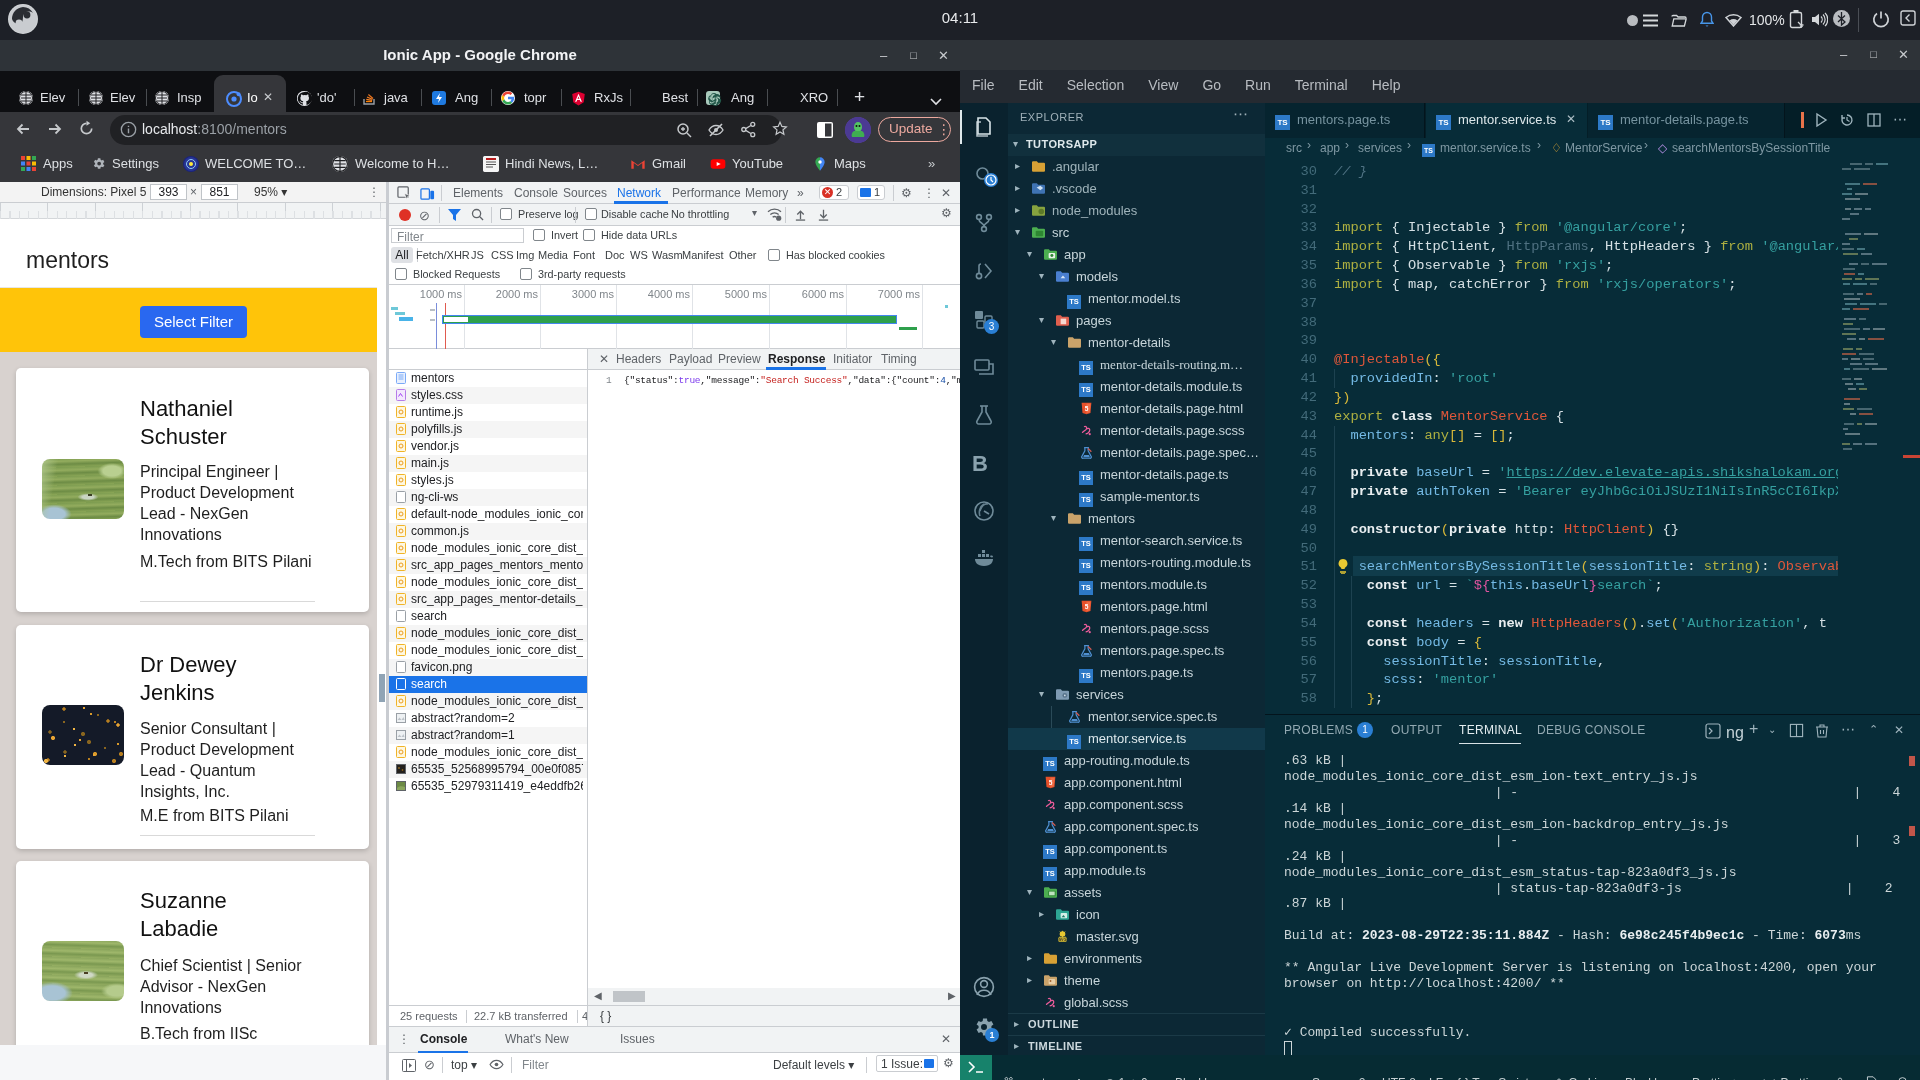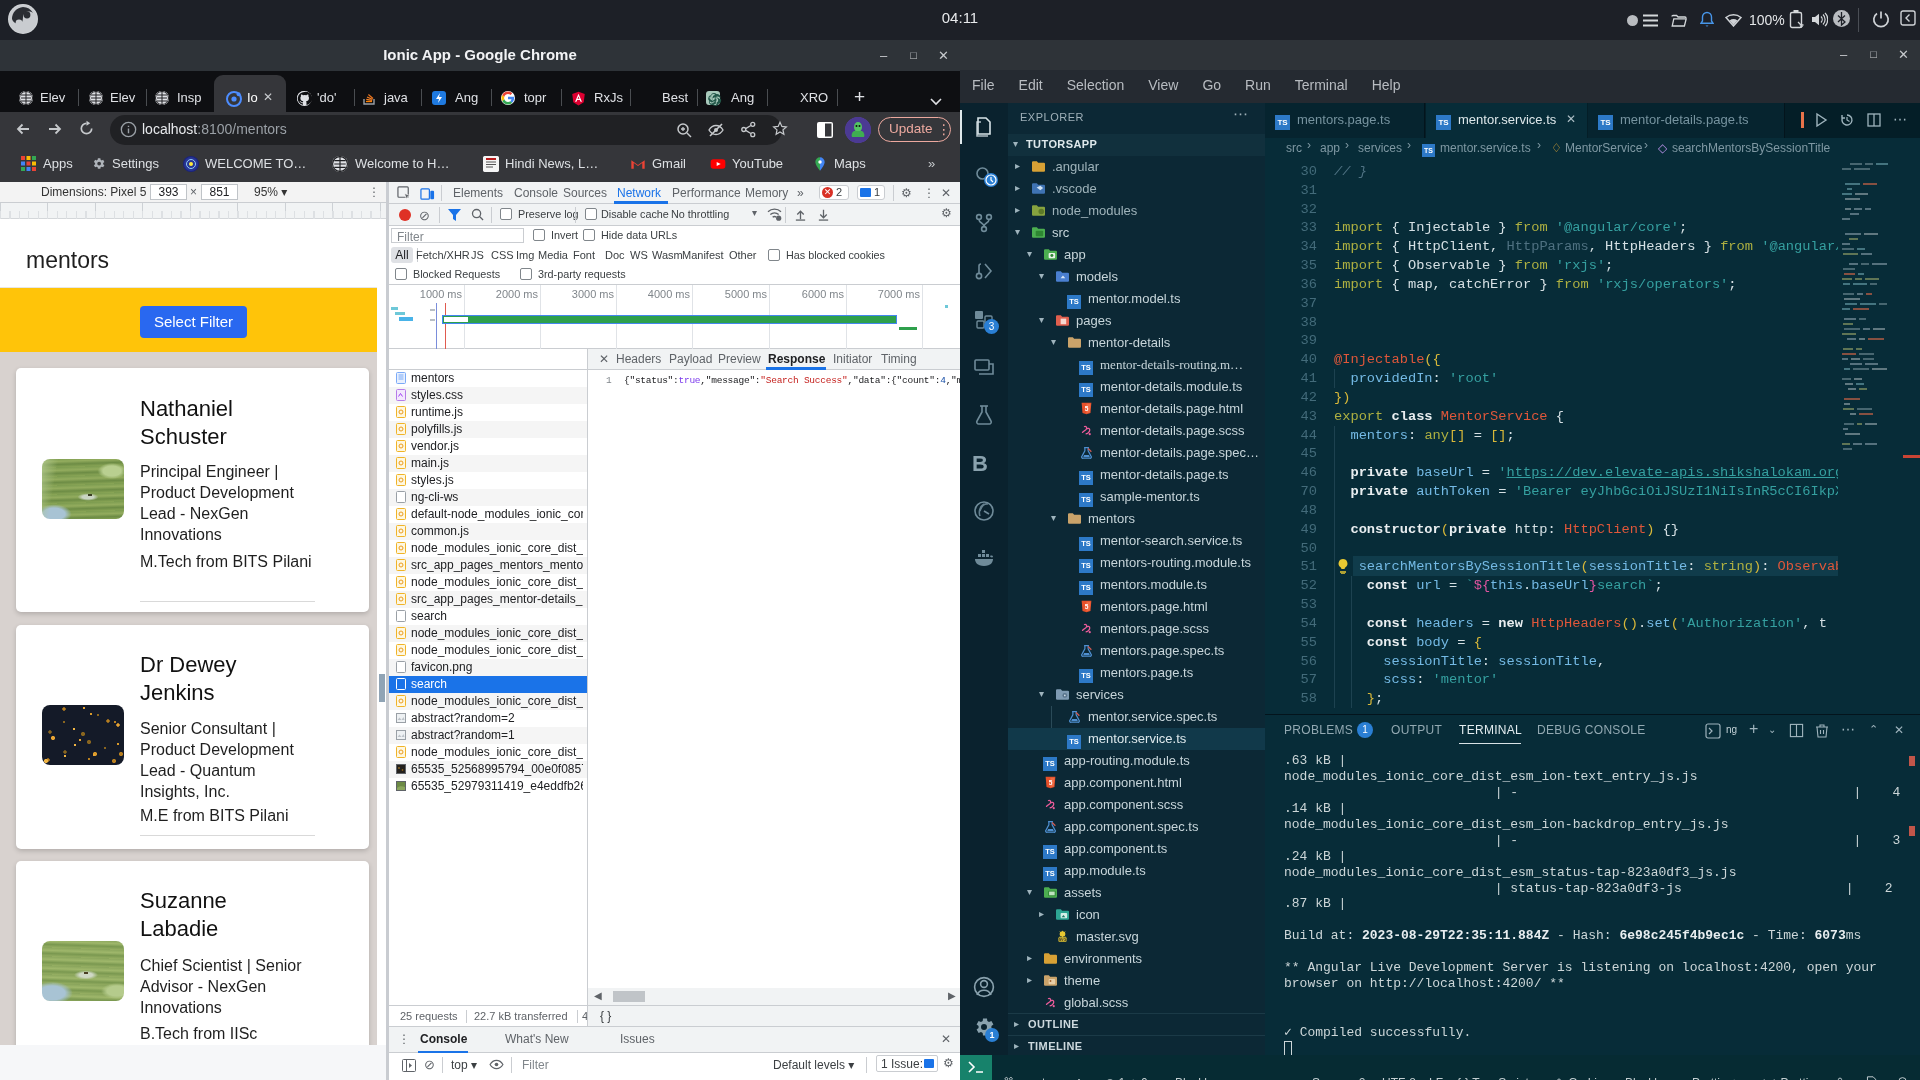--- a/index.html
+++ b/index.html
@@ -1178,21 +1178,21 @@
         <div class="abs code-line" style="top:134px;"><span class="ln">37</span><span class="cd"></span></div>
         <div class="abs code-line" style="top:153px;"><span class="ln">38</span><span class="cd"></span></div>
         <div class="abs code-line" style="top:171px;"><span class="ln">39</span><span class="cd"></span></div>
         <div class="abs code-line" style="top:190px;"><span class="ln">40</span><span class="cd"><span class="t">@Injectable</span><span class="g">({</span></span></div>
         <div class="abs code-line" style="top:209px;"><span class="ln">41</span><span class="cd"><span class="v">  providedIn</span><span class="w">: </span><span class="s">'root'</span></span></div>
         <div class="abs code-line" style="top:228px;"><span class="ln">42</span><span class="cd"><span class="g">})</span></span></div>
         <div class="abs code-line" style="top:247px;"><span class="ln">43</span><span class="cd"><span class="k">export</span><span class="b"> class </span><span class="t">MentorService</span><span class="w"> {</span></span></div>
         <div class="abs code-line" style="top:266px;"><span class="ln">44</span><span class="cd"><span class="v">  mentors</span><span class="w">: </span><span class="k">any</span><span class="g">[]</span><span class="w"> = </span><span class="g">[]</span><span class="w">;</span></span></div>
         <div class="abs code-line" style="top:284px;"><span class="ln">45</span><span class="cd"></span></div>
         <div class="abs code-line" style="top:303px;"><span class="ln">46</span><span class="cd"><span class="b">  private </span><span class="v">baseUrl</span><span class="w"> = </span><span class="s">'</span><span class="s" style="text-decoration:underline;">https://dev.elevate-apis.shikshalokam.org/</span></span></div>
-        <div class="abs code-line" style="top:322px;"><span class="ln">70</span><span class="cd"><span class="b">  private </span><span class="v">authToken</span><span class="w"> = </span><span class="s">'Bearer eyJhbGciOiJSUzI1NiIsInR5cCI6IkpXVCJ9</span></span></div>
+        <div class="abs code-line" style="top:322px;"><span class="ln">47</span><span class="cd"><span class="b">  private </span><span class="v">authToken</span><span class="w"> = </span><span class="s">'Bearer eyJhbGciOiJSUzI1NiIsInR5cCI6IkpXVCJ9</span></span></div>
         <div class="abs code-line" style="top:341px;"><span class="ln">48</span><span class="cd"></span></div>
         <div class="abs code-line" style="top:360px;"><span class="ln">49</span><span class="cd"><span class="b">  constructor</span><span class="g">(</span><span class="b">private</span><span class="w"> http</span><span class="w">: </span><span class="t">HttpClient</span><span class="g">)</span><span class="w"> {}</span></span></div>
         <div class="abs code-line" style="top:379px;"><span class="ln">50</span><span class="cd"></span></div>
         <div class="abs code-line" style="top:397px;"><span class="ln">51</span><span class="cd"><span class="v">   searchMentorsBySessionTitle</span><span class="g">(</span><span class="v">sessionTitle</span><span class="w">: </span><span class="k">string</span><span class="g">)</span><span class="w">: </span><span class="t">Observable</span></span></div>
         <div class="abs code-line" style="top:416px;"><span class="ln">52</span><span class="cd"><span class="b">    const </span><span class="v">url</span><span class="w"> = </span><span class="s">`</span><span class="p">${</span><span class="v">this</span><span class="w">.</span><span class="v">baseUrl</span><span class="p">}</span><span class="s">search`</span><span class="w">;</span></span></div>
         <div class="abs code-line" style="top:435px;"><span class="ln">53</span><span class="cd"></span></div>
         <div class="abs code-line" style="top:454px;"><span class="ln">54</span><span class="cd"><span class="b">    const </span><span class="v">headers</span><span class="w"> = </span><span class="b">new </span><span class="t">HttpHeaders</span><span class="g">()</span><span class="w">.</span><span class="v">set</span><span class="g">(</span><span class="s">'Authorization'</span><span class="w">, t</span></span></div>
         <div class="abs code-line" style="top:473px;"><span class="ln">55</span><span class="cd"><span class="b">    const </span><span class="v">body</span><span class="w"> = </span><span class="g">{</span></span></div>
         <div class="abs code-line" style="top:492px;"><span class="ln">56</span><span class="cd"><span class="v">      sessionTitle</span><span class="w">: </span><span class="v">sessionTitle</span><span class="w">,</span></span></div>
         <div class="abs code-line" style="top:510px;"><span class="ln">57</span><span class="cd"><span class="v">      scss</span><span class="w">: </span><span class="s">'mentor'</span></span></div>
@@ -1294,21 +1294,21 @@
       <span class="abs ptab" style="left:19px;">PROBLEMS</span>
       <div class="abs" style="left:92px;top:7px;width:16px;height:16px;border-radius:50%;background:#2a7fd4;color:#fff;font-size:10px;text-align:center;line-height:16px;">1</div>
       <span class="abs ptab" style="left:126px;">OUTPUT</span>
       <span class="abs ptab" style="left:194px;color:#e3ecef;">TERMINAL</span>
       <div class="abs" style="left:194px;top:28px;width:62px;height:1px;background:#d8e2e6;"></div>
       <span class="abs ptab" style="left:272px;">DEBUG CONSOLE</span>
       <div class="abs" style="left:440px;top:8px;"><svg width="16" height="16" viewBox="0 0 16 16">
             <rect x="1" y="1" width="14" height="14" rx="2" fill="none" stroke="#9fb4bd" stroke-width="1.2"></rect>
             <path d="M4 5l3 3-3 3" stroke="#9fb4bd" stroke-width="1.2" fill="none"></path>
           </svg></div>
-      <span class="abs" style="left:461px;top:9px;color:#c3d2d7;font-size:10px;text-align:center;">ng</span>
+      <span class="abs" style="left:461px;top:9px;color:#c3d2d7;font-size:16px;text-align:center;">ng</span>
       <span class="abs" style="left:484px;top:5px;color:#9fb4bd;font-size:16px;">+</span>
       <span class="abs" style="left:503px;top:9px;color:#9fb4bd;font-size:10px;">⌄</span>
       <div class="abs" style="left:524px;top:8px;"><svg width="15" height="15" viewBox="0 0 16 16">
             <rect x="1.5" y="1.5" width="13" height="13" fill="none" stroke="#9fb4bd" stroke-width="1.2"></rect>
             <path d="M8 1.5v13" stroke="#9fb4bd" stroke-width="1.2"></path>
           </svg></div>
       <div class="abs" style="left:550px;top:8px;"><svg width="14" height="15" viewBox="0 0 14 15">
             <path d="M2 4h10l-1 10H3zM1 4h12M5 4V2h4v2M5.5 7v4M8.5 7v4" fill="none" stroke="#9fb4bd" stroke-width="1.1"></path>
           </svg></div>
       <span class="abs" style="left:576px;top:6px;color:#9fb4bd;font-size:14px;">⋯</span>

